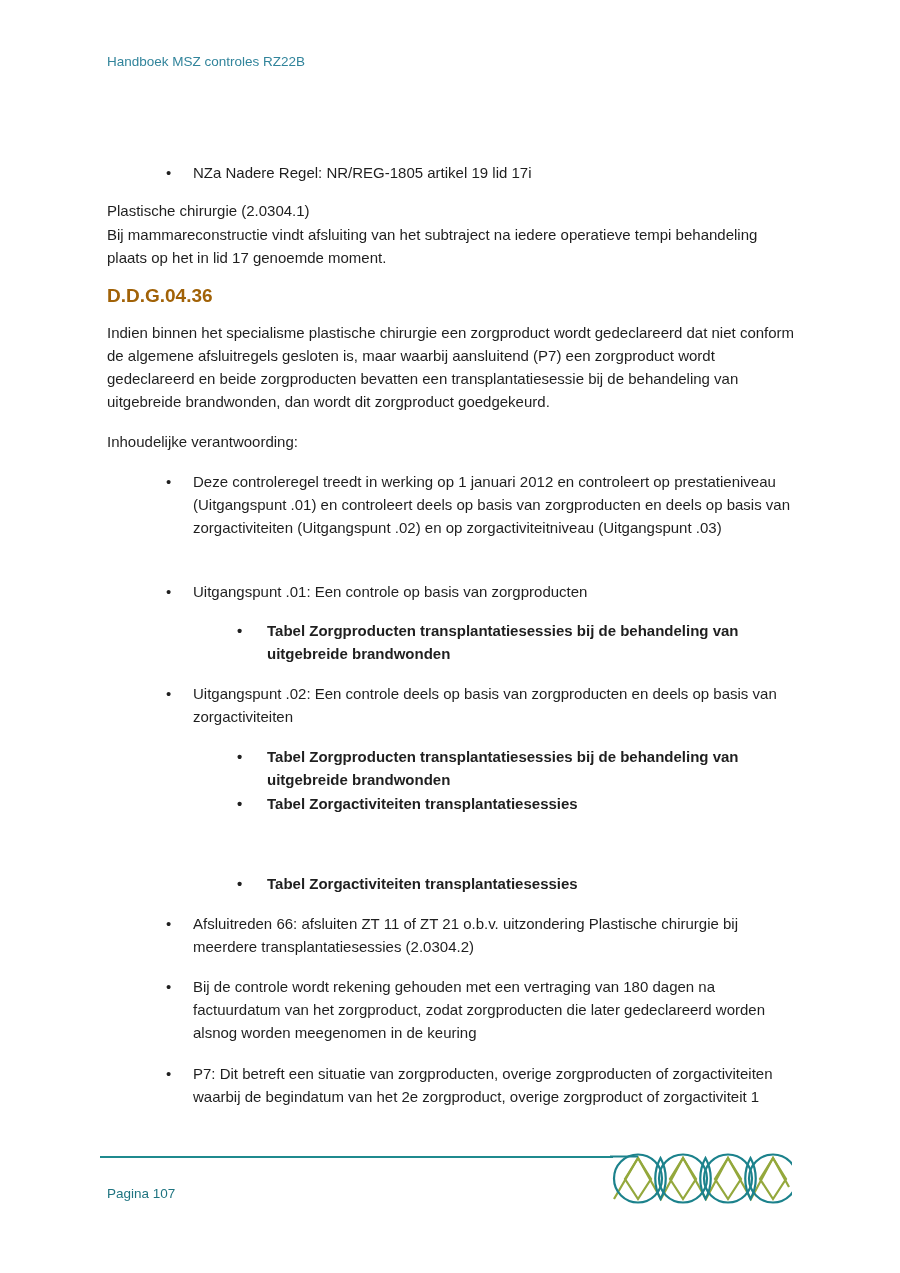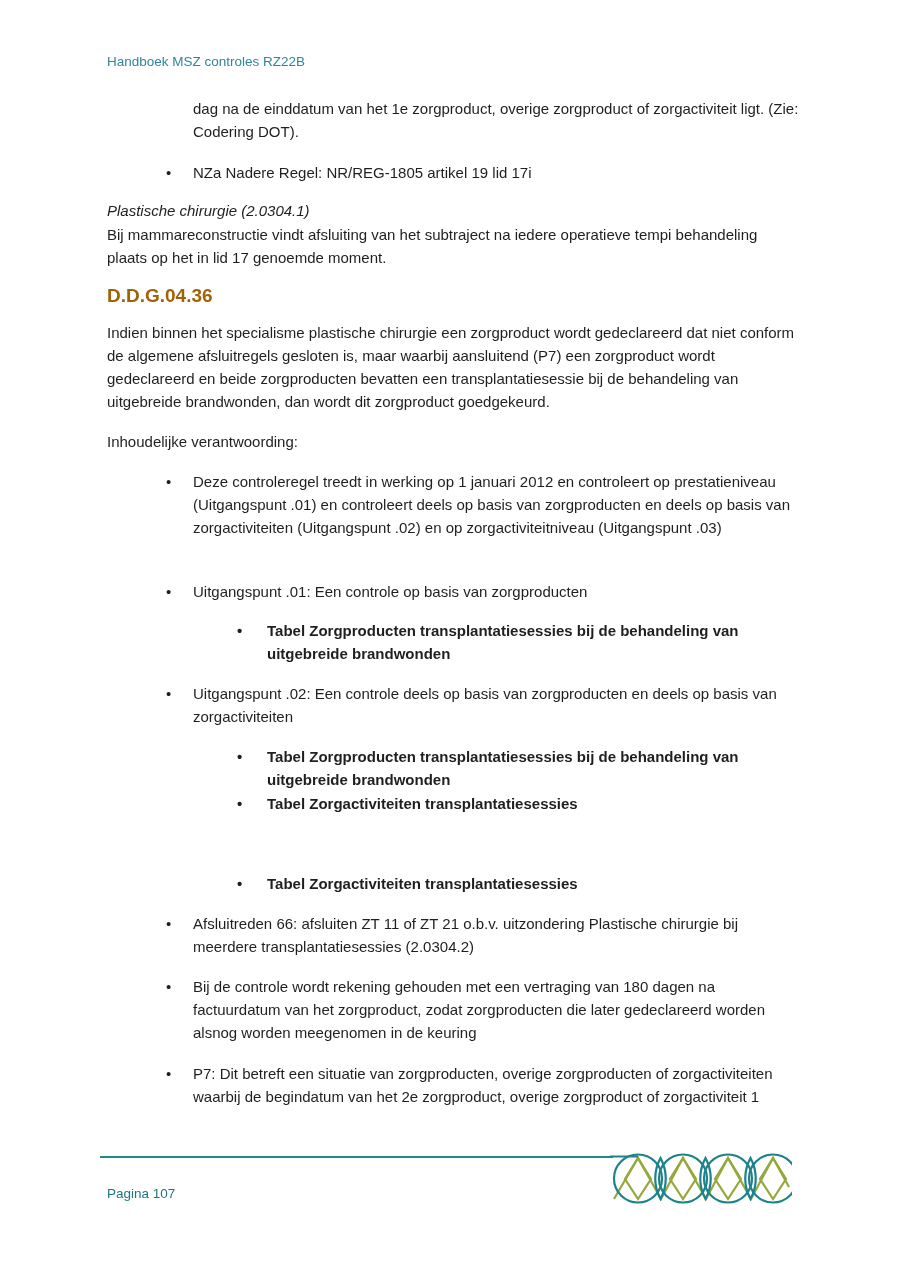--- a/index.html
+++ b/index.html
@@ -19,21 +19,21 @@
     left: 107px; top: 54px;
     font-size: 13.5px;
     color: #31849B;
   }
   .body-text {
     font-size: 15px;
     line-height: 23px;
     color: #1f1f1f;
   }
   .continuation { left: 193px; top: 97px; width: 612px; }
-  .sub-title { left: 107px; top: 199px; font-style: italic; }
+  .sub-title { left: 107px; top: 199px; }
   .sub-body  { left: 107px; top: 223px; width: 692px; }
   .heading {
     left: 107px; top: 285px;
     font-size: 19px;
     font-weight: bold;
     color: #a16207;
   }
   .paragraph { left: 107px; top: 321px; width: 692px; }
   .list-intro { left: 107px; top: 430px; }
   .bullet { display: flex; }
@@ -55,21 +55,20 @@
   }
   .logo { left: 610px; top: 1152px; width: 182px; height: 53px; }
 </style>
 </head>
 <body>
 
 <div class="page">
 
   <div class="abs doc-header">Handboek MSZ controles RZ22B</div>
 
-  <div class="abs body-text continuation">dag na de einddatum van het 1e zorgproduct, overige zorgproduct of zorgactiviteit ligt. (Zie: Codering DOT).</div>
 
   <div class="abs body-text bullet lvl1" style="top:161px">
     <span class="marker"></span>
     <span>NZa Nadere Regel: NR/REG-1805 artikel 19 lid 17i</span>
   </div>
 
   <div class="abs body-text sub-title">Plastische chirurgie (2.0304.1)</div>
   <div class="abs body-text sub-body">Bij mammareconstructie vindt afsluiting van het subtraject na iedere operatieve tempi behandeling plaats op het in lid 17 genoemde moment.</div>
 
   <div class="abs heading">D.D.G.04.36</div>

